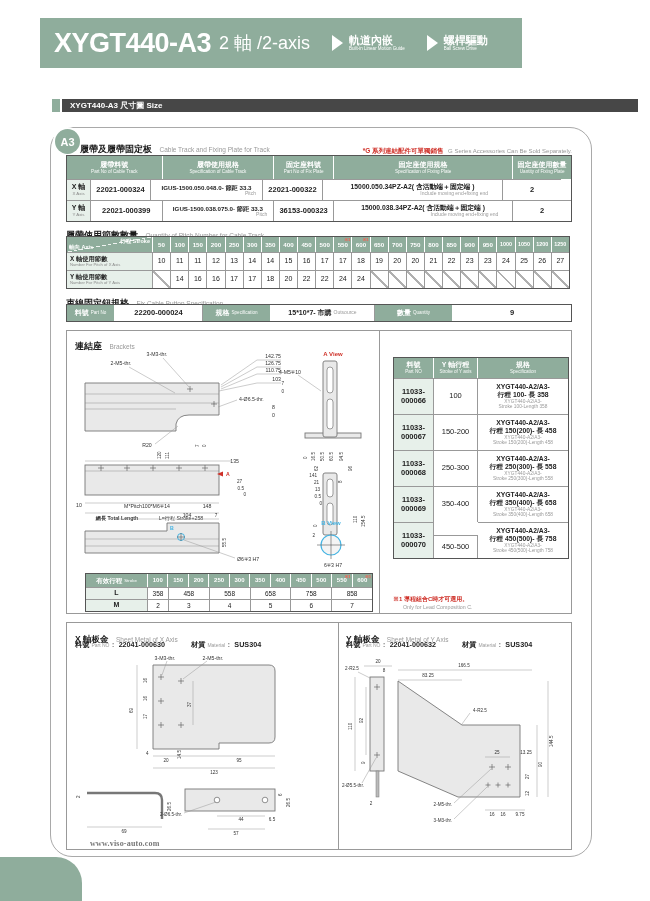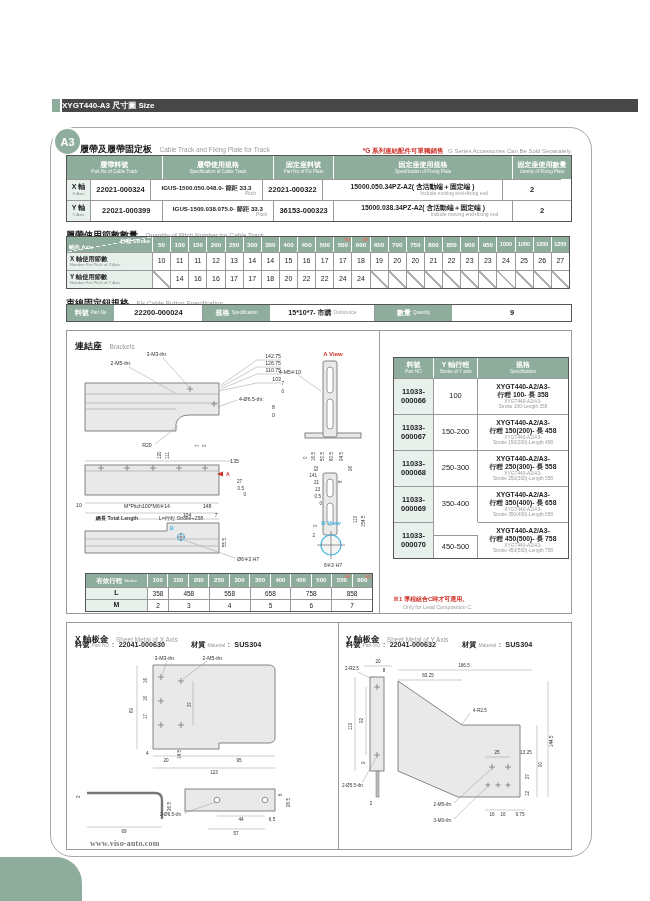--- a/index.html
+++ b/index.html
@@ -15,21 +15,21 @@
   
   .hbar{left:40px;top:18px;width:482px;height:50px;background:#8fad9c;display:flex;align-items:center;}
   .model{font-size:27px;font-weight:bold;color:#fff;margin-left:14px;letter-spacing:-.5px;}
   .axis{font-size:18px;color:#fff;margin-left:8px;white-space:nowrap;}
   .feat{display:flex;align-items:center;margin-left:22px;}
   .tri{width:0;height:0;border-left:11px solid #fff;border-top:8px solid transparent;border-bottom:8px solid transparent;margin-right:6px;}
   .fcn{font-size:11px;font-weight:bold;color:#fff;line-height:1.1;}
   .fen{font-size:4.5px;color:#fff;line-height:1.2;}
   .szchip{left:52px;top:99px;width:8px;height:13px;background:#8fad9c;}
   .szbar{left:62px;top:99px;width:576px;height:13px;background:#474747;color:#fff;
-         font-size:8px;font-weight:bold;line-height:13px;padding-left:0;box-sizing:border-box;}
+         font-size:8px;font-weight:bold;line-height:13px;padding-left:8px;box-sizing:border-box;}
   .mainbox{left:50px;top:127px;width:540px;height:728px;border:1.5px solid #a9a9a9;border-radius:22px;}
   .a3badge{left:55px;top:129px;width:25px;height:25px;border-radius:50%;background:#8fad9c;color:#fff;
            font-size:11px;font-weight:bold;display:flex;align-items:center;justify-content:center;
            box-shadow:0 0 0 2px #fff;}
   .tcn{font-size:9px;font-weight:bold;color:#1a1a1a;}
   .ten{font-size:6.5px;color:#9a9a9a;margin-left:3px;}
   .notered{font-size:6.5px;color:#cf3028;font-weight:bold;}
   .notegray{font-size:6px;color:#9a9a9a;}
   
   .tbl{border:1px solid #555;box-sizing:border-box;}
@@ -61,20 +61,38 @@
   .fnred{font-size:6px;color:#cf3028;font-weight:bold;}
   .fngray{font-size:5.3px;color:#9a9a9a;margin-left:10px;}
   .footurl{font-size:8px;font-weight:bold;color:#777;letter-spacing:.2px;}
   .footgreen{left:0;top:857px;width:82px;height:44px;background:#8fad9c;border-top-right-radius:26px;}
 </style>
 </head>
 <body>
 
 <div class="pg">
 
+  <div class="abs hbar">
+    <span class="model">XYGT440-A3</span>
+    <span class="axis">2 軸 /2-axis</span>
+    <span class="feat">
+      <span class="tri"></span>
+      <span>
+        <div class="fcn">軌道內嵌</div>
+        <div class="fen">Built-in Linear Motion Guide</div>
+      </span>
+    </span>
+    <span class="feat">
+      <span class="tri"></span>
+      <span>
+        <div class="fcn">螺桿驅動</div>
+        <div class="fen">Ball Screw Drive</div>
+      </span>
+    </span>
+  </div>
 
   <div class="abs szchip"></div>
   <div class="abs szbar">XYGT440-A3 尺寸圖 Size</div>
 
   <div class="abs mainbox"></div>
   <div class="abs a3badge">A3</div>
 
   <div class="abs" style="left:80px;top:138px;">
     <span class="tcn">履帶及履帶固定板</span>
     <span class="ten">Cable Track and Fixing Plate for Track</span>

